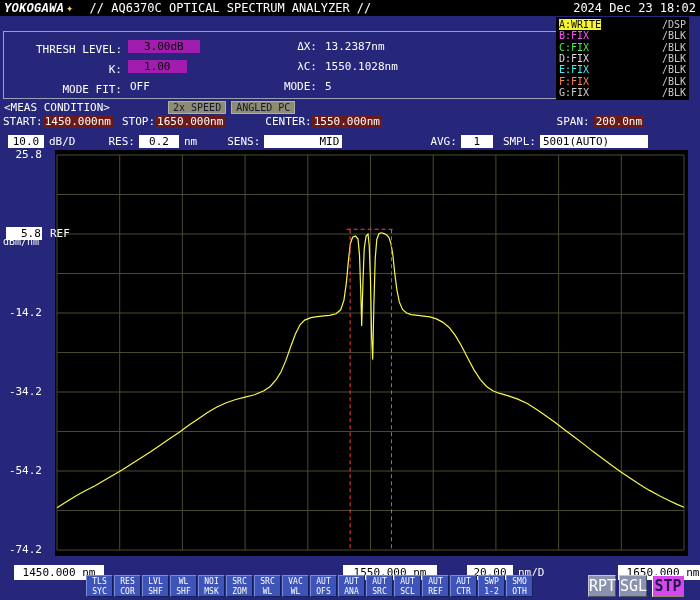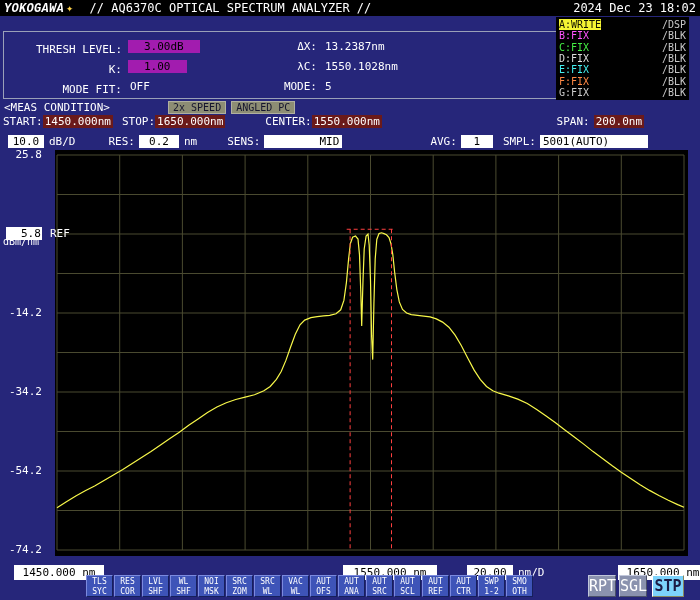--- a/index.html
+++ b/index.html
@@ -76,21 +76,21 @@
   .softkeys { position:absolute; left:86px; top:0; display:flex; gap:1px; }
   .softkey { width:27px; height:22px; background:#3e54b8; color:#fff; font-size:8px;
              line-height:10px; text-align:center; padding-top:1px; border:1px solid;
              border-color:#7b8ade #16205c #16205c #7b8ade; cursor:default; }
   .hardkey { position:absolute; top:0; height:22px; line-height:20px; text-align:center;
              font-size:15px; border:1px solid; }
   .rpt { left:588px; width:28px; background:#8a92ae; color:#fff;
          border-color:#c0c6da #4a5068 #4a5068 #c0c6da; }
   .sgl { left:619px; width:28px; background:#8a92ae; color:#fff;
          border-color:#c0c6da #4a5068 #4a5068 #c0c6da; }
-  .stp { left:652px; width:32px; background:#7dd3fc; color:#1c1c46; font-weight:bold;
+  .stp { left:652px; width:32px; background:#d946ef; color:#1c1c46; font-weight:bold;
          border-color:#ffffff #88885f #88885f #ffffff; }
 </style>
 </head>
 <body>
 
 <div class="screen">
 
   <header class="topbar">
     <span class="brand"><span>YOKOGAWA</span><span class="star">✦</span></span>
     <span class="app-title">// AQ6370C OPTICAL SPECTRUM ANALYZER //</span>

